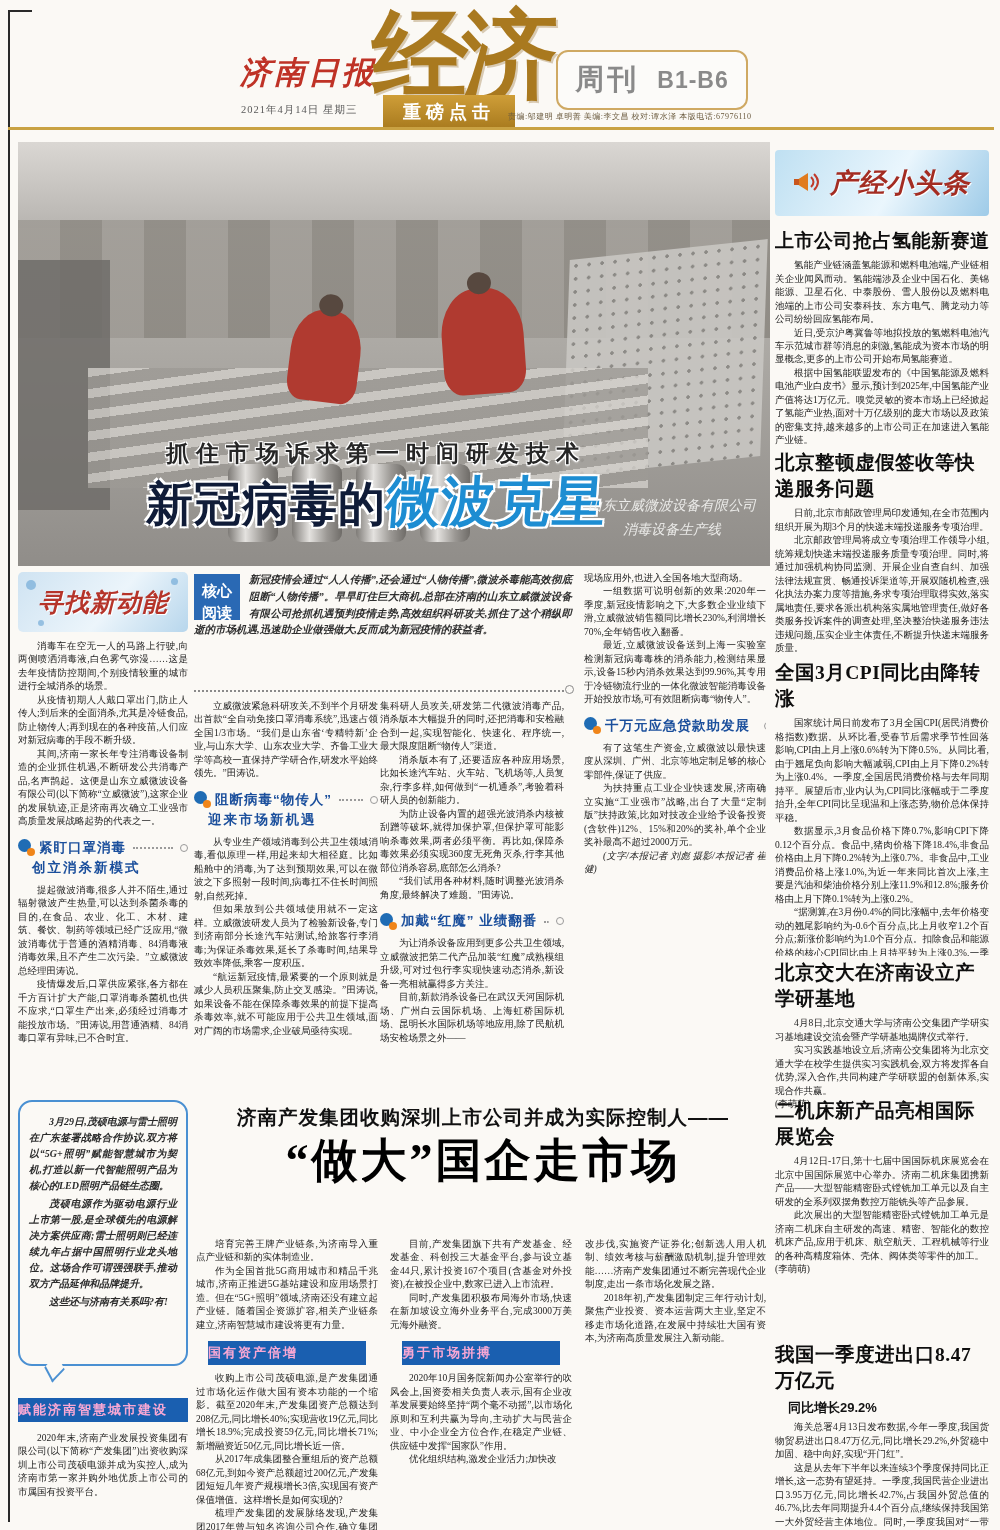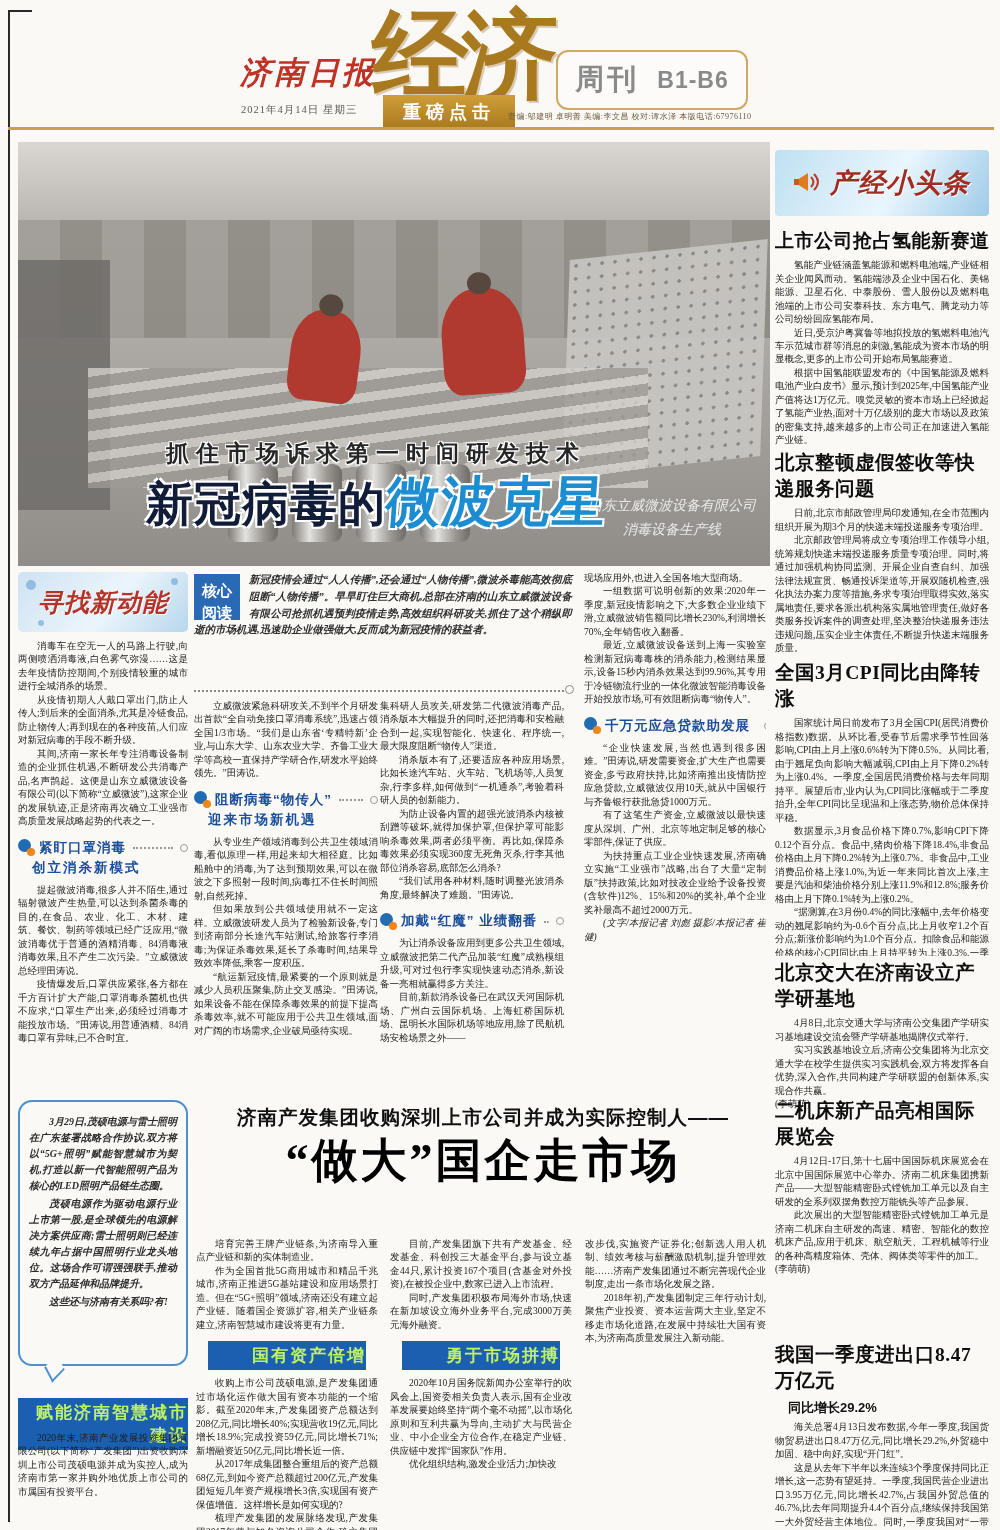--- a/index.html
+++ b/index.html
@@ -107,22 +107,22 @@
   .rail-sub{font-size:13px;font-weight:bold;color:#111;font-family:"Liberation Sans",sans-serif;
        margin:2px 0 4px;text-indent:1em;}
   .rail-art p{margin:0;font-size:9.5px;line-height:1.42;text-align:justify;text-indent:2em;}
   .sig{text-align:right;text-indent:0 !important;}
 
   
   .acq-kicker{position:absolute;left:196px;top:1104px;width:574px;text-align:center;
        font-family:"Liberation Sans",sans-serif;font-weight:bold;font-size:19.5px;color:#111;letter-spacing:1px;}
   .acq-head{position:absolute;left:196px;top:1130px;width:574px;text-align:center;
        font-size:46px;font-weight:900;color:#000;letter-spacing:3px;font-family:"Liberation Serif",serif;}
-  .blue-head{background:#1a5fb0;color:#bef264;font-family:"Liberation Sans",sans-serif;font-weight:bold;
-       font-size:17px;text-align:right;padding:3px 0;margin:9px 12px 7px;letter-spacing:2px;}
+  .blue-head{background:#1a5fb0;color:#f9a8d4;font-family:"Liberation Sans",sans-serif;font-weight:bold;
+       font-size:13px;text-align:left;padding:3px 0;margin:9px 12px 7px;letter-spacing:2px;}
 
   
   .bubble{position:absolute;left:18px;top:1100px;width:170px;height:266px;box-sizing:border-box;
        border:2.5px solid #4a90d2;border-radius:14px;padding:12px 9px;background:#fbf9f5;}
   .bubble::after{content:"";position:absolute;left:26px;bottom:-13px;width:15px;height:15px;background:#fbf9f5;
        border-right:2.5px solid #4a90d2;border-bottom:2.5px solid #4a90d2;transform:rotate(62deg) skewX(18deg);}
   .bubble p{margin:0 0 2px;font-size:10px;line-height:1.6;font-style:italic;font-weight:bold;
        color:#2c2c2c;text-align:justify;text-indent:2em;}
   .smart-head{position:absolute;left:18px;top:1398px;width:170px;box-sizing:border-box;}
   .smart-body{position:absolute;left:18px;top:1432px;width:170px;height:92px;overflow:hidden;}
@@ -239,21 +239,20 @@
     <p>一组数据可说明创新的效果:2020年一季度,新冠疫情影响之下,大多数企业业绩下滑,立威微波销售额同比增长230%,利润增长70%,全年销售收入翻番。</p>
     <p>最近,立威微波设备送到上海一实验室检测新冠病毒毒株的消杀能力,检测结果显示,设备15秒内消杀效果达到99.96%,其专用于冷链物流行业的一体化微波智能消毒设备开始投放市场,可有效阻断病毒“物传人”。</p>
     <div class="sec-head">
       <div class="sec-row">
         <span class="dots"></span>
         <span class="sec-t">千万元应急贷款助发展</span>
         <span class="leader"></span>
         <span class="ring"></span>
       </div>
     </div>
-    <p>“企业快速发展,当然也遇到很多困难。”田涛说,研发需要资金,扩大生产也需要资金,多亏政府扶持,比如济南推出疫情防控应急贷款,立威微波仅用10天,就从中国银行与齐鲁银行获批急贷1000万元。</p>
     <p>有了这笔生产资金,立威微波以最快速度从深圳、广州、北京等地定制足够的核心零部件,保证了供应。</p>
     <p>为扶持重点工业企业快速发展,济南确立实施“工业强市”战略,出台了大量“定制版”扶持政策,比如对技改企业给予设备投资(含软件)12%、15%和20%的奖补,单个企业奖补最高不超过2000万元。</p>
     <p class="byline">(文字/本报记者 刘彪  摄影/本报记者 崔健)</p>
   </div>
 
   <div class="rail-logo">
     <svg width="30" height="26" viewBox="0 0 30 26">
       <polygon points="3,10 14,3 14,21 3,14" fill="#e07b1f"></polygon>
       <rect x="0" y="9" width="5" height="6" fill="#c9561d"></rect>
       <path d="M17 7 q5 5 0 10" stroke="#c0392b" stroke-width="2" fill="none"></path>

